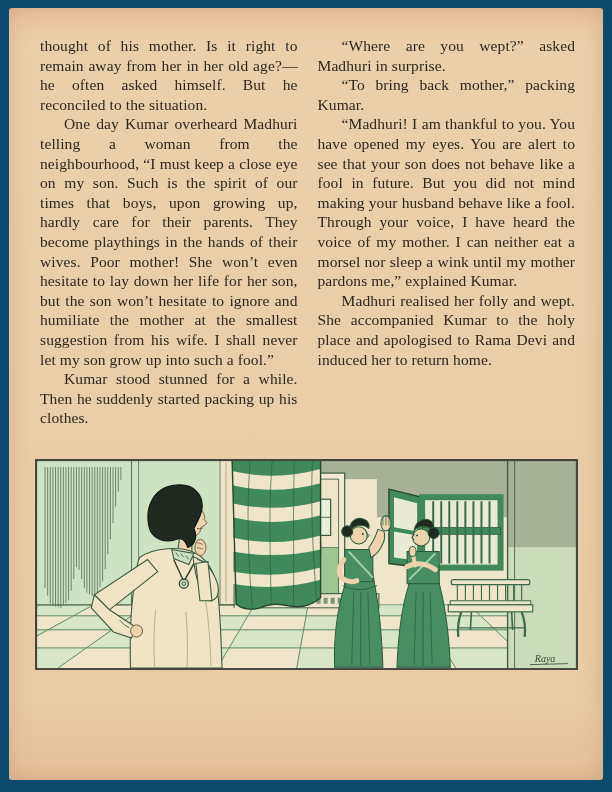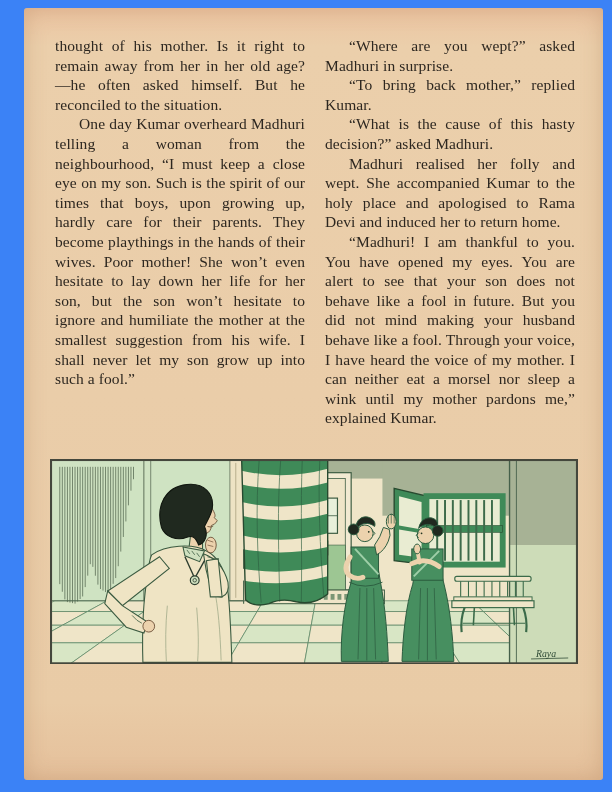--- a/index.html
+++ b/index.html
@@ -4,23 +4,23 @@
 <style>
   html,body{margin:0;padding:0;}
   body{
     width:612px;height:792px;
     background:#ffffff;
     font-family:"Liberation Serif", serif;
     overflow:hidden;
   }
   .scan{
     width:612px;height:792px;
-    background:#3b82f6;
+    background:#0c4a6e;
     box-sizing:border-box;
-    padding:8px 9px 12px 24px;
+    padding:8px 9px 12px 9px;
   }
   .page{
     width:100%;height:100%;
     box-sizing:border-box;
     background:linear-gradient(180deg,#ecc4a1 0%, #ebcfab 5%, #eacda9 50%, #e9cba6 90%, #e5c09b 100%);
     box-shadow:inset 0 0 22px rgba(150,100,60,.28);
     border-radius:3px;
     padding:28px 28px 0 31px;
   }
   .text-columns{display:flex;gap:20px;}
@@ -41,27 +41,27 @@
 </head>
 <body>
 
 <div class="scan">
   <div class="page">
 
     <div class="text-columns">
       <div class="column">
         <p class="para no-indent">thought of his mother. Is it right to remain away from her in her old age?—he often asked himself. But he reconciled to the situation.</p>
         <p class="para">One day Kumar overheard Madhuri telling a woman from the neighbourhood, “I must keep a close eye on my son. Such is the spirit of our times that boys, upon growing up, hardly care for their parents. They become playthings in the hands of their wives. Poor mother! She won’t even hesitate to lay down her life for her son, but the son won’t hesitate to ignore and humiliate the mother at the smallest suggestion from his wife. I shall never let my son grow up into such a fool.”</p>
+        <p class="para">Kumar stood stunned for a while. Then he suddenly started packing up his clothes.</p>
       </div>
       <div class="column">
         <p class="para">“Where are you wept?” asked Madhuri in surprise.</p>
-        <p class="para">“To bring back mother,” replied Kumar.</p>
-        <p class="para">“What is the cause of this hasty decision?” asked Madhuri.</p>
+        <p class="para">“To bring back mother,” packing Kumar.</p>
+        <p class="para">“Madhuri! I am thankful to you. You have opened my eyes. You are alert to see that your son does not behave like a fool in future. But you did not mind making your husband behave like a fool. Through your voice, I have heard the voice of my mother. I can neither eat a morsel nor sleep a wink until my mother pardons me,” explained Kumar.</p>
         <p class="para">Madhuri realised her folly and wept. She accompanied Kumar to the holy place and apologised to Rama Devi and induced her to return home.</p>
-        <p class="para">“Madhuri! I am thankful to you. You have opened my eyes. You are alert to see that your son does not behave like a fool in future. But you did not mind making your husband behave like a fool. Through your voice, I have heard the voice of my mother. I can neither eat a morsel nor sleep a wink until my mother pardons me,” explained Kumar.</p>
       </div>
     </div>
 
     <figure class="illustration">
       <svg viewBox="0 0 540 210" xmlns="http://www.w3.org/2000/svg">
 
         <rect x="0" y="0" width="540" height="210" fill="#efe5c8"></rect>
 
         <g id="floor-tiles">
             <polygon points="5,145 58.33333333333334,145 38.30769230769232,156 -19.538461538461547,156" fill="#d8e6c5" stroke="#50805f" stroke-width="0.7"></polygon>

